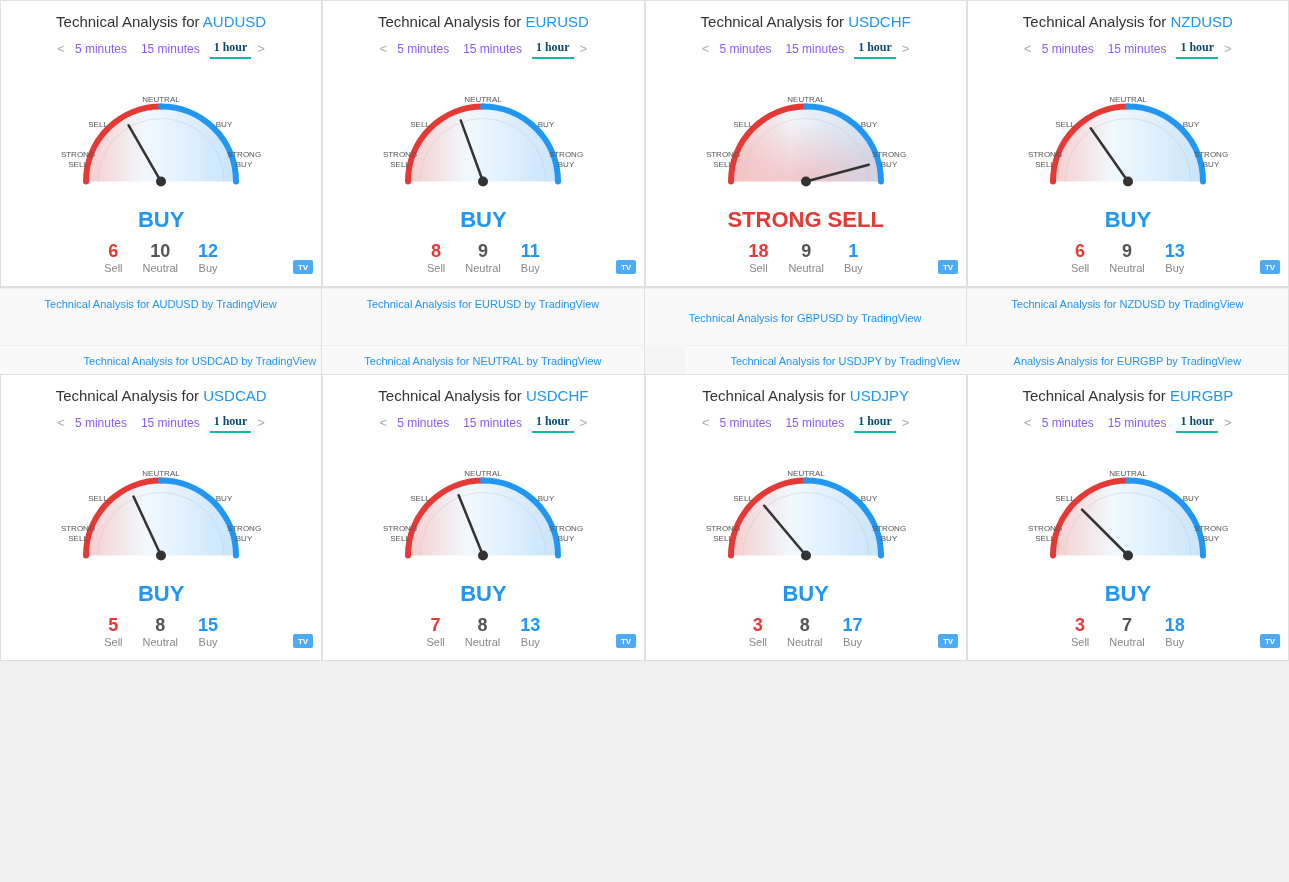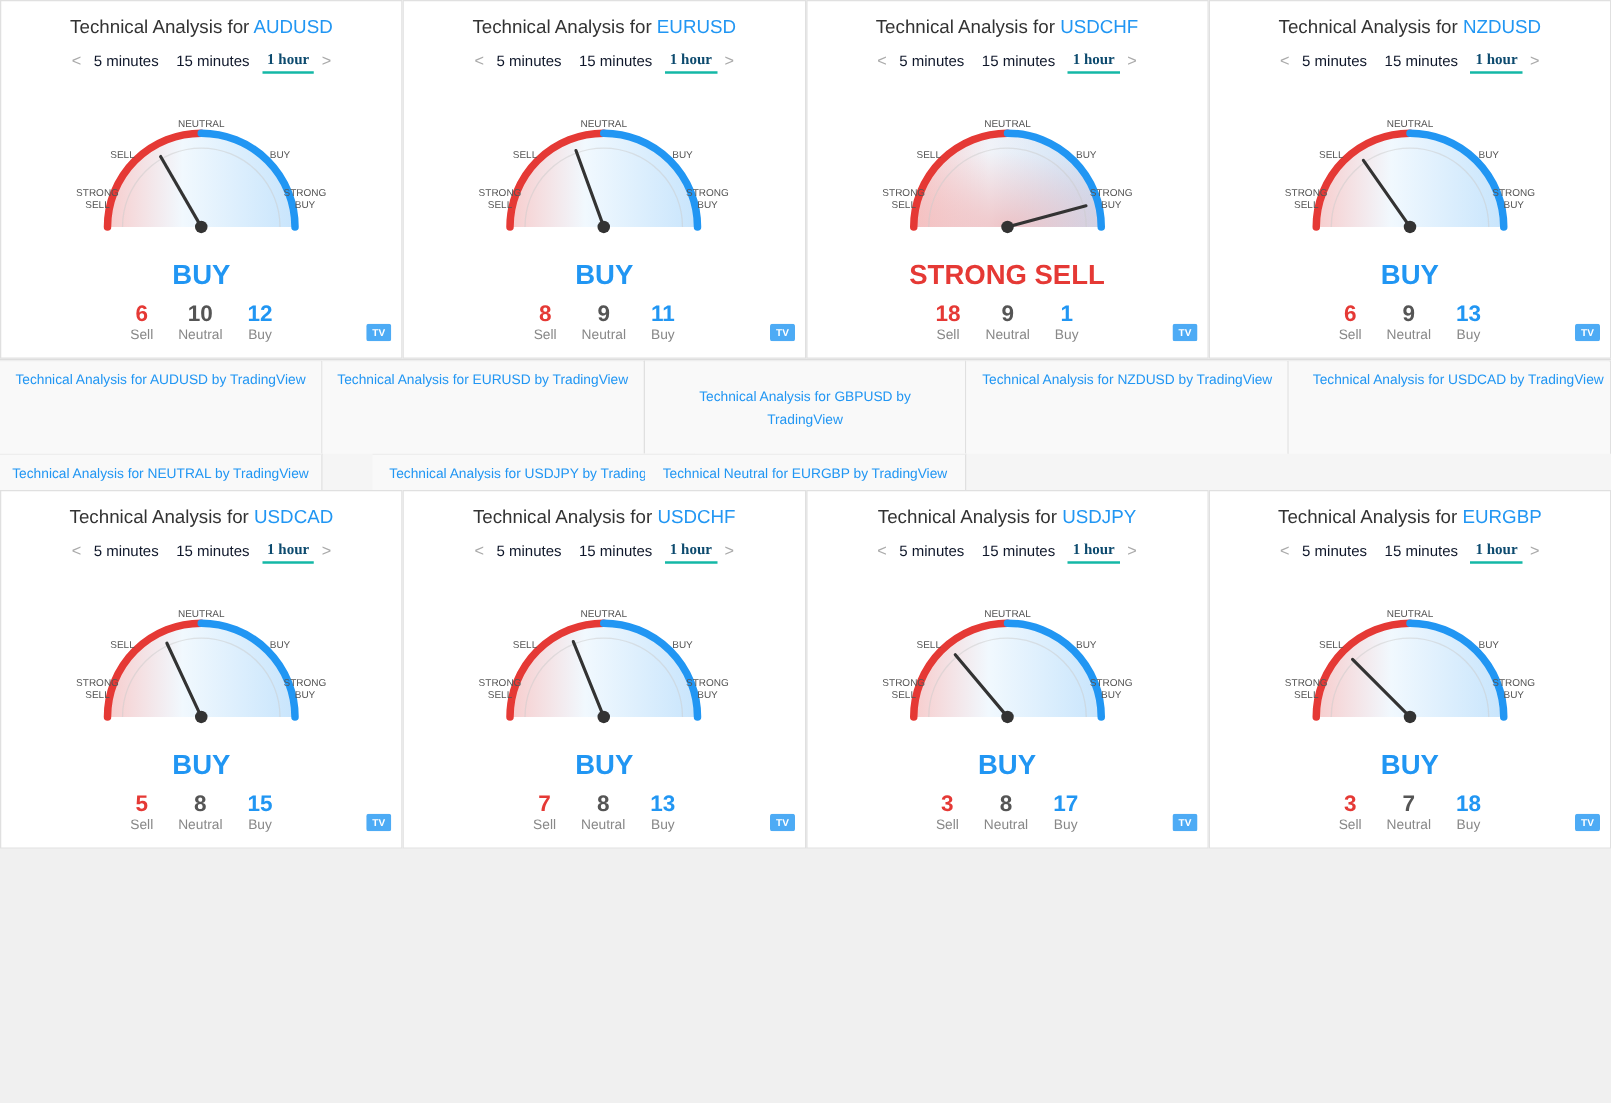--- a/index.html
+++ b/index.html
@@ -42,21 +42,21 @@
       width: 100%;
       justify-content: center;
     }
     .tf-arrow {
       color: #aaa;
       font-size: 13px;
       cursor: pointer;
     }
     .tf-btn {
       font-size: 12px;
-      color: #0f172a;
+      color: #8b5cf6;
       padding: 2px 4px;
       cursor: pointer;
       border: none;
       background: none;
     }
     .tf-btn.active {
       color: #0c4a6e;
       font-weight: bold;
       border-bottom: 2px solid #14b8a6;
       font-family: Liberation Serif, serif;
@@ -371,29 +371,29 @@
         <div class="stat">
           <div class="stat-num buy">13</div>
                       <div class="stat-label">Buy</div>
         </div>
       </div>
       <div class="tv-logo"><svg width="20" height="14" viewBox="0 0 20 14">
     <rect x="0" y="0" width="20" height="14" rx="2" fill="#2196F3" opacity="0.8"></rect>
     <text x="10" y="10" text-anchor="middle" font-size="8" fill="white" font-weight="bold">TV</text>
   </svg></div>
     </div>
-    <div style="grid-column: 1 / -1; display: grid; grid-template-columns: repeat(5, 1fr); background: rgb(245, 245, 245); border-top: 1px solid rgb(221, 221, 221);">
+    <div style="grid-column: 1 / -1; display: grid; grid-template-columns: repeat(4, 1fr); background: rgb(245, 245, 245); border-top: 1px solid rgb(221, 221, 221);">
       <div class="attribution" style="padding: 5px; border-right: 1px solid rgb(224, 224, 224);"><a href="#">Technical Analysis for AUDUSD by TradingView</a></div>
       <div class="attribution" style="padding: 5px; border-right: 1px solid rgb(224, 224, 224);"><a href="#">Technical Analysis for EURUSD by TradingView</a></div>
       <div class="attribution" style="padding: 19px; border-right: 1px solid rgb(224, 224, 224);"><a href="#">Technical Analysis for GBPUSD by TradingView</a></div>
       <div class="attribution" style="padding: 5px; border-right: 1px solid rgb(224, 224, 224);"><a href="#">Technical Analysis for NZDUSD by TradingView</a></div>
       <div class="attribution" style="padding: 5px; border-right: 1px solid rgb(224, 224, 224); text-align: right;"><a href="#">Technical Analysis for USDCAD by TradingView</a></div>
       <div class="attribution" style="padding: 5px; border-right: 1px solid rgb(224, 224, 224);"><a href="#">Technical Analysis for NEUTRAL by TradingView</a></div>
       <div class="attribution" style="padding: 5px; border-right: 1px solid rgb(224, 224, 224); margin-left: 40px;"><a href="#">Technical Analysis for USDJPY by TradingView</a></div>
-      <div class="attribution" style="padding: 5px; border-right: 1px solid rgb(224, 224, 224);"><a href="#">Technical Neutral for EURGBP by TradingView</a></div>
+      <div class="attribution" style="padding: 5px; border-right: 1px solid rgb(224, 224, 224);"><a href="#">Analysis Analysis for EURGBP by TradingView</a></div>
     </div>
     <div class="widget">
       <div class="widget-title">Technical Analysis for <span>USDCAD</span></div>
       <div class="timeframe-bar">
         <span class="tf-arrow">&lt;</span>
         <button class="tf-btn">5 minutes</button>
         <button class="tf-btn">15 minutes</button>
         <button class="tf-btn active">1 hour</button>
         <span class="tf-arrow">&gt;</span>
       </div>

